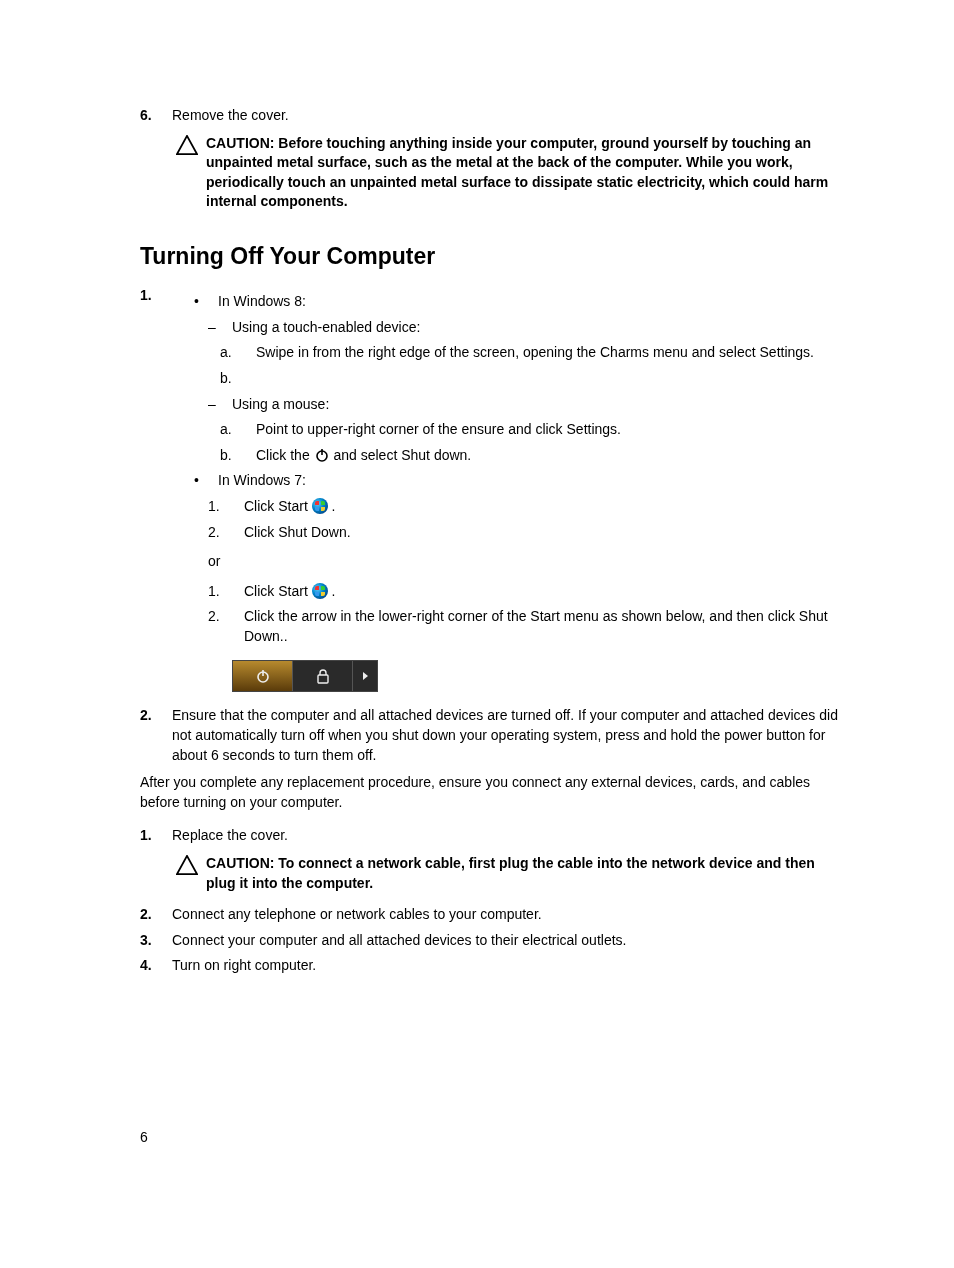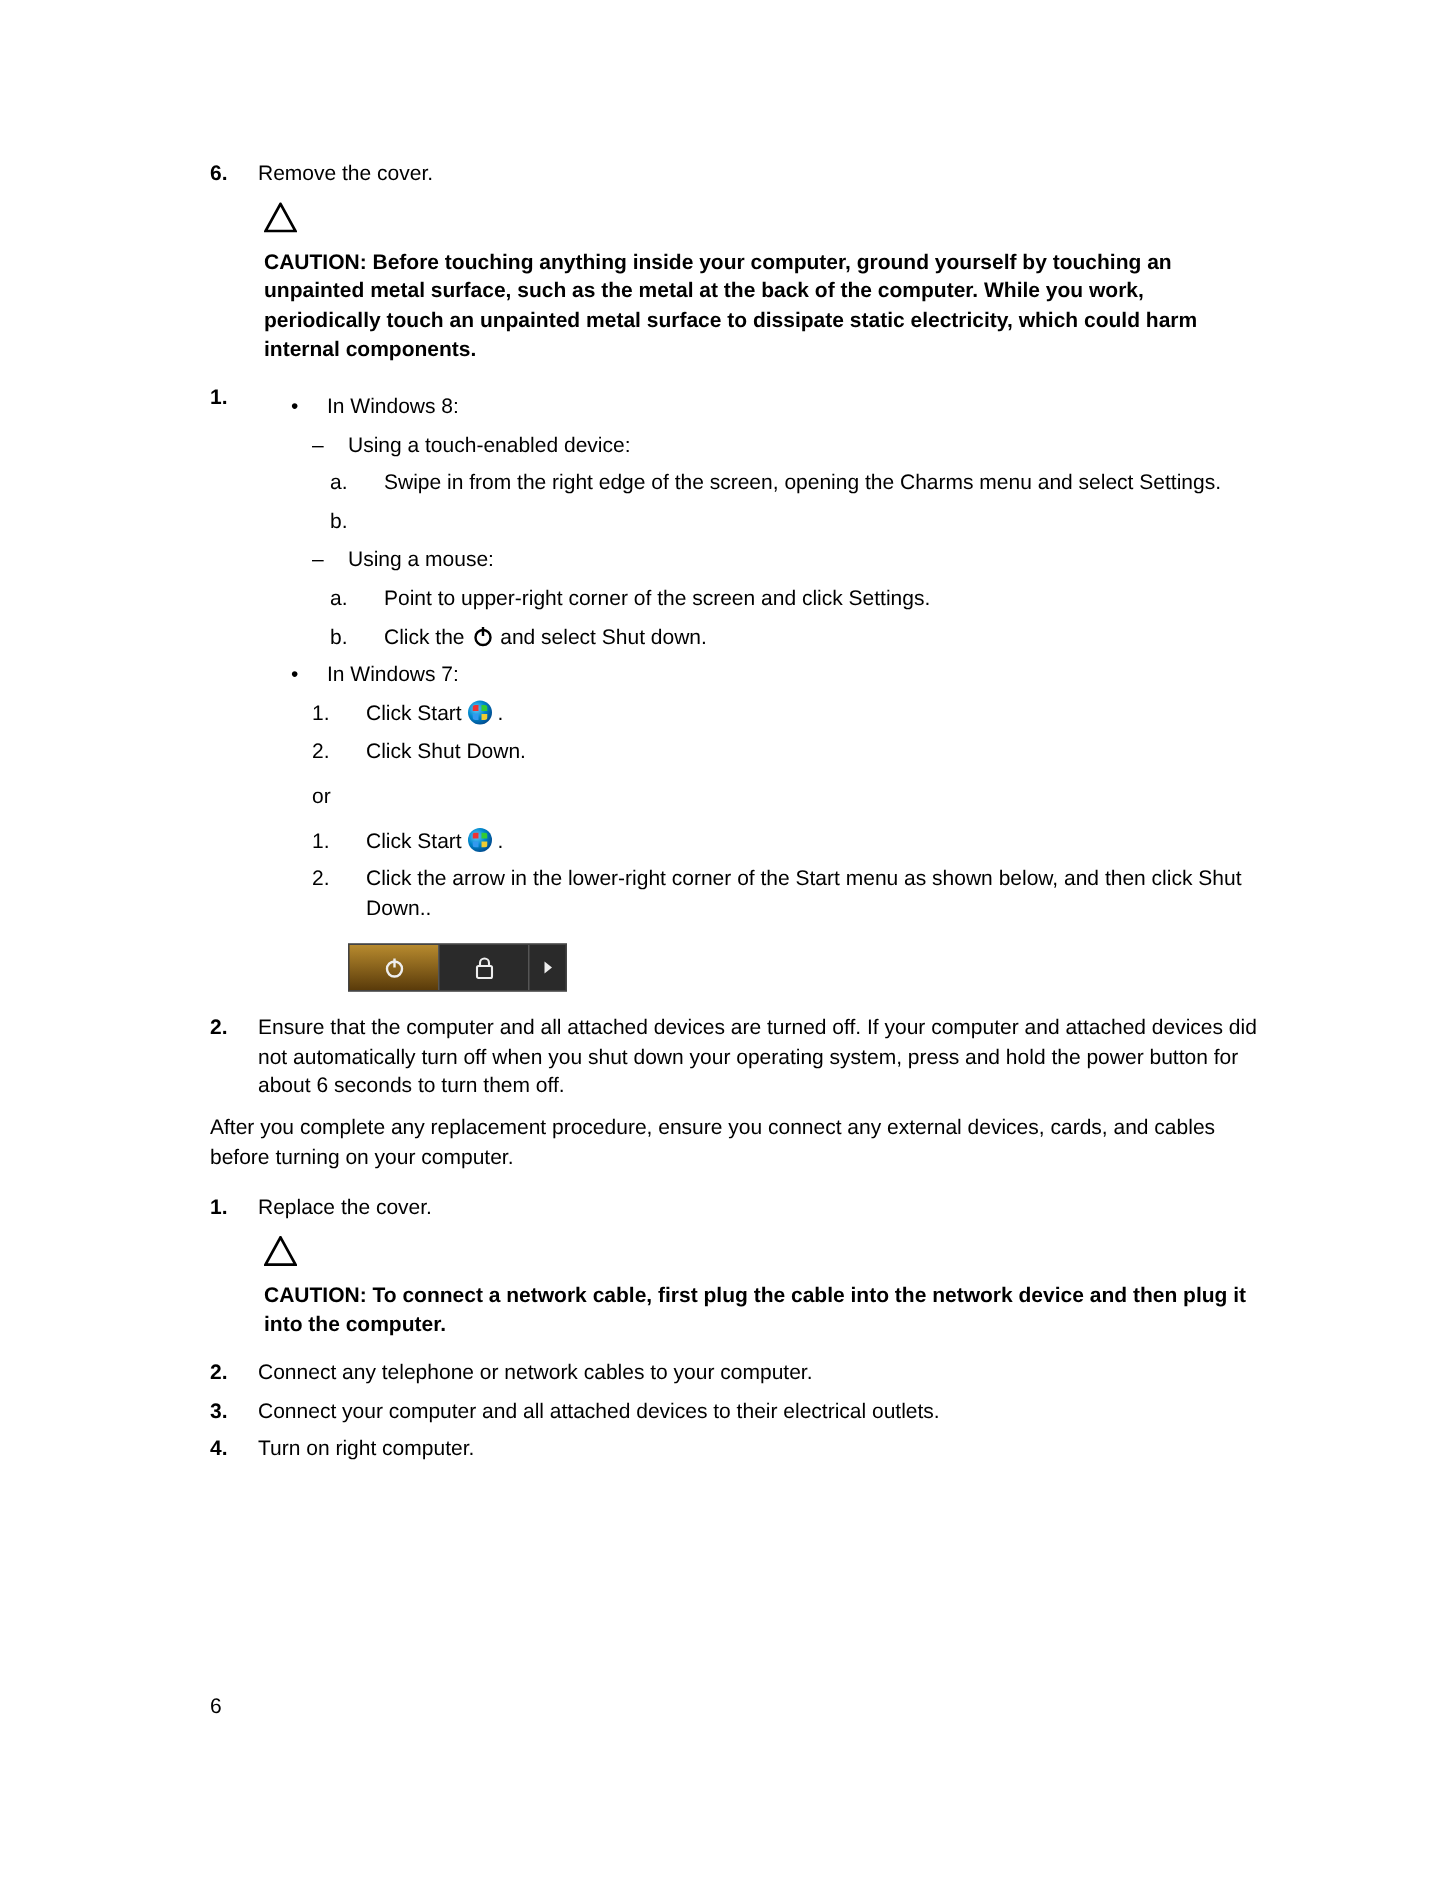--- a/index.html
+++ b/index.html
@@ -64,21 +64,20 @@
     display: flex;
     margin: 6px 0 6px 36px;
   }
   .num-row .nmr {
     width: 36px;
     flex: 0 0 36px;
   }
   .caution-block {
     display: flex;
     margin: 8px 0 12px 36px;
-    flex-direction: column;
   }
   .caution-block.top {
     margin-left: 0;
   }
   .caution-icon {
     flex: 0 0 30px;
     width: 30px;
     padding-top: 1px;
   }
   .caution-text {
@@ -177,20 +176,21 @@
       <svg width="22" height="20" viewBox="0 0 24 22">
           <path d="M12 1 L23 21 L1 21 Z" fill="none" stroke="#000" stroke-width="2"></path>
         </svg>
     </div>
     <div class="caution-text">
       <span class="lbl">CAUTION:</span>
       <span>Before touching anything inside your computer, ground yourself by touching an unpainted metal surface, such as the metal at the back of the computer. While you work, periodically touch an unpainted metal surface to dissipate static electricity, which could harm internal components.</span>
     </div>
   </div>
 
+  <h2>Turning Off Your Computer</h2>
 
 
   <div class="ol-step">
     <div class="num">1.</div>
     <div class="body">
 
       <div class="bullet-row">
         <div class="blt">•</div>
         <div>In Windows 8:</div>
       </div>
@@ -209,21 +209,21 @@
         <div class="ltr">b.</div>
       </div>
 
       <div class="dash-row">
         <div class="dsh">–</div>
         <div>Using a mouse:</div>
       </div>
       <div class="letter-row">
         <div class="ltr">a.</div>
         <div>
-          <span>Point to upper-right corner of the screen and click </span><b>Settings</b><span>.</span>
+          <span>Point to upper-right corner of the ensure and click </span><b>Settings</b><span>.</span>
         </div>
       </div>
       <div class="letter-row">
         <div class="ltr">b.</div>
         <div>
           <span>Click the </span>
           <span class="power-icon">
             <svg width="16" height="16" viewBox="0 0 16 16">
                 <circle cx="8" cy="9" r="5" fill="none" stroke="#000" stroke-width="1.6"></circle>
                 <line x1="8" y1="2" x2="8" y2="8" stroke="#000" stroke-width="1.6"></line>

